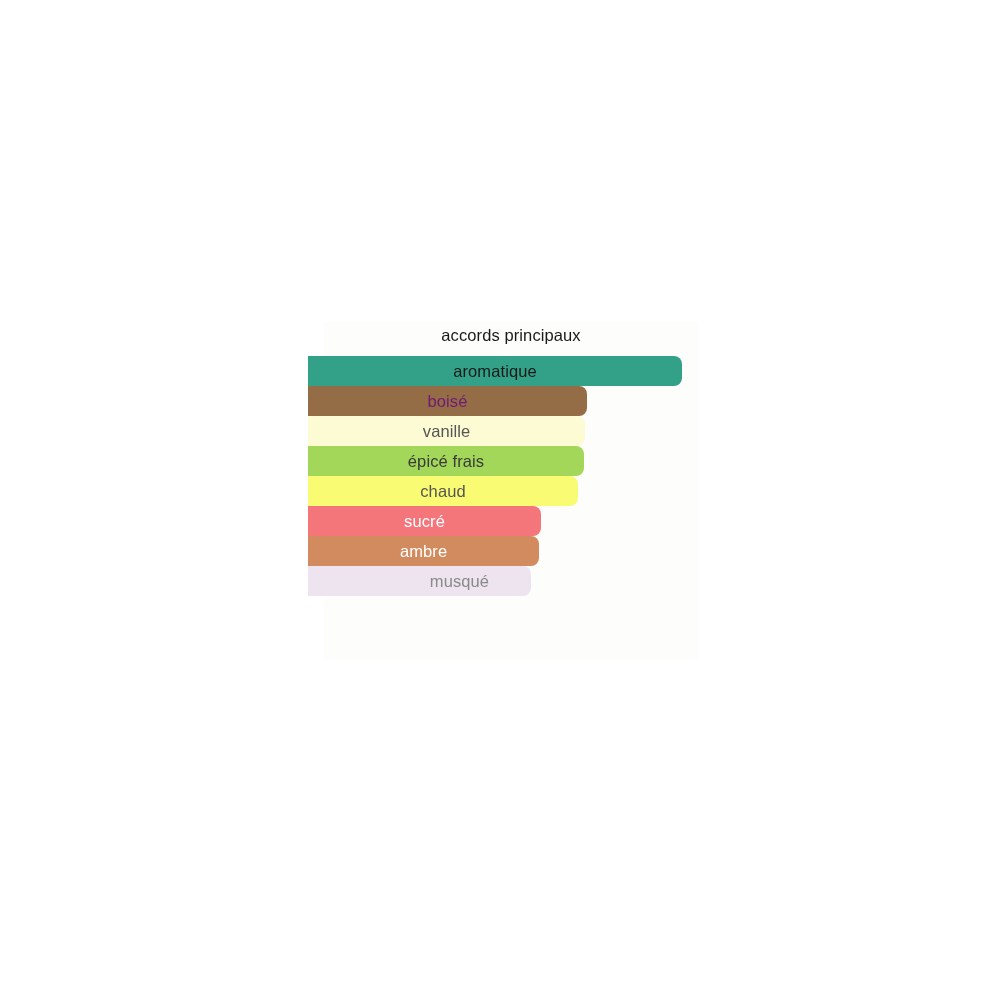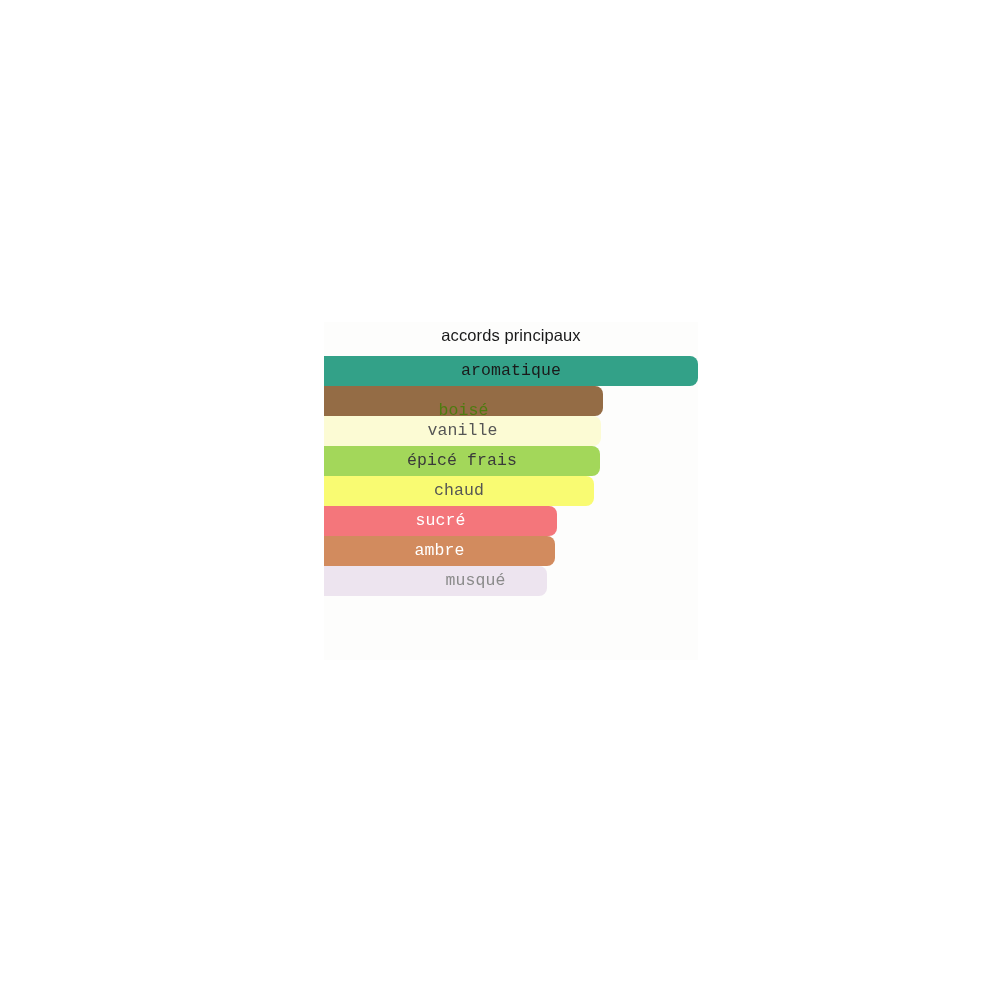--- a/index.html
+++ b/index.html
@@ -44,24 +44,23 @@
     text-align: center;
     font-size: 16.5px;
     color: #1a1a1a;
     letter-spacing: 0.1px;
     white-space: nowrap;
   }
 
   
   #bars {
     position: absolute;
-    left: 324px;
+    left: 308px;
     top: 356px;
     width: 374px;
-    font-family: Liberation Mono, monospace;
   }
 
   .bar-row {
     position: relative;
     height: 30px;
     width: 374px;
   }
 
   .bar {
     position: absolute;
@@ -95,21 +94,21 @@
 
   <div id="chart-title">accords principaux</div>
 
   <div id="bars">
       <div class="bar-row">
         <div class="bar" style="width: 374px; background: rgb(51, 161, 136);"></div>
         <div class="bar-label" style="width: 374px; color: rgb(26, 26, 26);">aromatique</div>
       </div>
       <div class="bar-row">
         <div class="bar" style="width: 279.004px; background: rgb(148, 108, 69);"></div>
-        <div class="bar-label" style="width: 279.004px; color: #4d7c0f; margin-top: 10px;">boisé</div>
+        <div class="bar-label" style="width: 279.004px; color: #701a75;">boisé</div>
       </div>
       <div class="bar-row">
         <div class="bar" style="width: 277.134px; background: rgb(252, 251, 212);"></div>
         <div class="bar-label" style="width: 277.134px; color: rgb(85, 85, 85);">vanille</div>
       </div>
       <div class="bar-row">
         <div class="bar" style="width: 276.012px; background: rgb(163, 215, 90);"></div>
         <div class="bar-label" style="width: 276.012px; color: rgb(58, 58, 58);">épicé frais</div>
       </div>
       <div class="bar-row">

